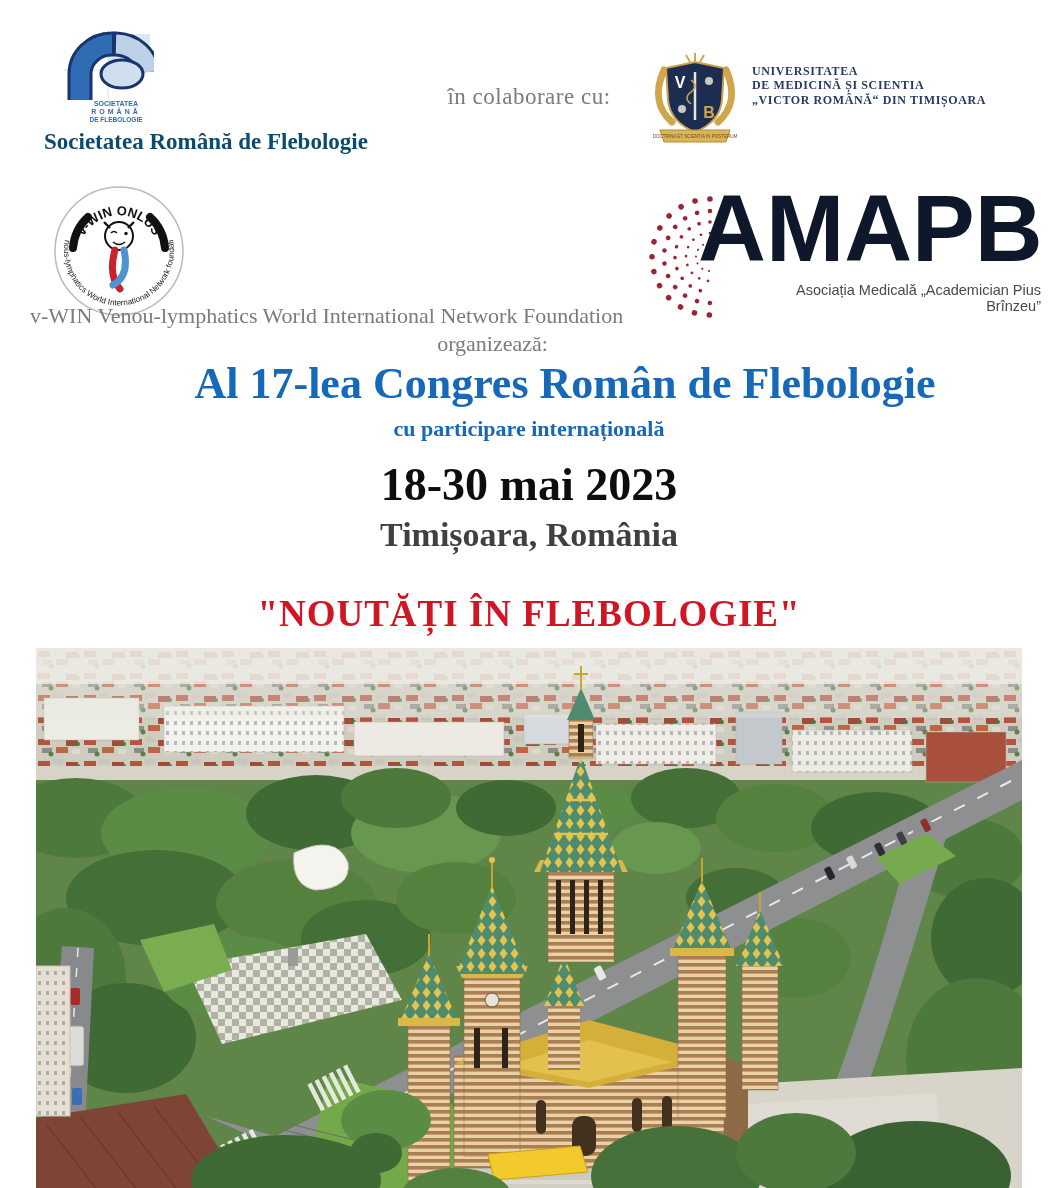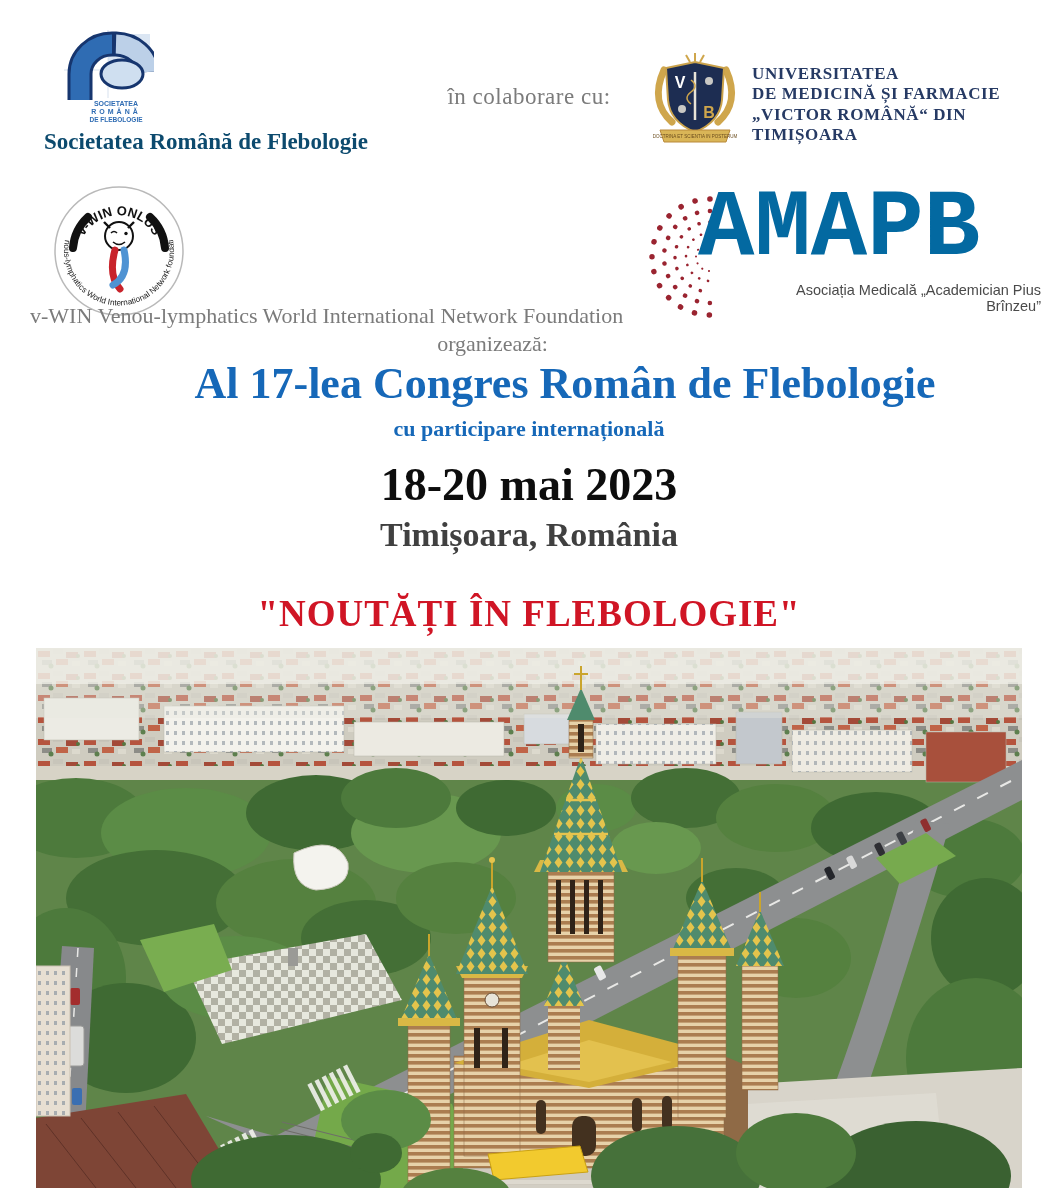--- a/index.html
+++ b/index.html
@@ -3,33 +3,33 @@
 <meta charset="utf-8">
 <style>
   html,body{margin:0;padding:0;background:#ffffff;}
   .poster{position:relative;width:1058px;height:1188px;background:#fff;overflow:hidden;
           font-family:"Liberation Serif",serif;}
   .abs{position:absolute;}
   .center{left:0;width:1058px;text-align:center;}
   .gray{color:#7b7b7b;}
   .collab{top:84px;font-size:23px;letter-spacing:.5px;}
   .srf-name{top:129px;left:44px;font-size:23px;font-weight:bold;color:#0c4a6e;}
-  .umf-text{top:64px;left:752px;color:#263a64;font-weight:bold;font-size:17px;
+  .umf-text{top:64px;left:752px;color:#263a64;font-weight:bold;font-size:12px;
             line-height:1.2;letter-spacing:.6px;}
   .vwin-name{top:303px;left:30px;font-size:22px;}
   .organizeaza{top:331px;left:0;width:985px;text-align:center;font-size:22px;}
   .title-main{top:360px;font-size:44px;font-weight:bold;color:#1668b8;line-height:1.1;padding-left:36px;}
   .title-sub{top:416px;font-size:22px;font-weight:bold;color:#1668b8;}
   .date-line{top:458px;font-size:46px;font-weight:bold;color:#0d0d0d;}
   .city-line{top:516px;font-size:34px;font-weight:bold;color:#404040;}
   .theme-line{top:592px;font-size:37px;font-weight:bold;color:#d01525;letter-spacing:1px;}
   .amapb{top:190px;left:643px;width:400px;height:132px;}
   .amapb-dots{position:absolute;left:0;top:0;}
-  .amapb-word{position:absolute;left:55px;top:-8px;font-family:Liberation Mono, monospace;
-              font-weight:bold;font-size:94px;line-height:1;color:#0369a1;letter-spacing:0px;}
+  .amapb-word{position:absolute;left:55px;top:-8px;font-family:Liberation Sans, sans-serif;
+              font-weight:bold;font-size:94px;line-height:1;color:#0f172a;letter-spacing:0px;}
   .amapb-tag{position:absolute;left:130px;top:92px;width:268px;text-align:right;
              font-family:"Liberation Sans",sans-serif;font-size:14.5px;color:#4a4a4a;}
   svg text{font-family:"Liberation Sans",sans-serif;}
   .photo{top:648px;left:36px;}
 </style>
 </head>
 <body>
 
 <div class="poster">
 
@@ -61,21 +61,21 @@
     <circle cx="57" cy="29" r="4" fill="#e8e4d8" opacity="0.85"></circle>
     <circle cx="30" cy="57" r="4" fill="#e8e4d8" opacity="0.85"></circle>
     <text x="28" y="36" text-anchor="middle" font-size="16" font-weight="bold" fill="#ffffff" font-family="Liberation Serif,serif">V</text>
     <text x="57" y="66" text-anchor="middle" font-size="16" font-weight="bold" fill="#cfa64c" font-family="Liberation Serif,serif">B</text>
     <path d="M8,78 L78,78 L74,90 L12,90 Z" fill="#d9b557" stroke="#b9893a"></path>
     <text x="43" y="86" text-anchor="middle" font-size="4.5" fill="#6b4d1e">DOCTRINA ET SCIENTIA IN POSTERUM</text>
   </svg>
 
   <div class="abs umf-text">
     <div>UNIVERSITATEA</div>
-    <div>DE MEDICINĂ ȘI FARMACIE</div>
+    <div>DE MEDICINĂ ȘI SCIENTIA</div>
     <div>„VICTOR ROMÂNĂ“ DIN TIMIȘOARA</div>
   </div>
 
   <div class="abs srf-name">Societatea Română de Flebologie</div>
 
   <svg class="abs" style="top:184px;left:52px" width="134" height="134" viewBox="0 0 134 134">
     <circle cx="67" cy="67" r="64" fill="#ffffff" stroke="#b9b9b9" stroke-width="1.5"></circle>
     <defs>
       <path id="vwinArcTop" d="M30,56 A40,40 0 0 1 104,56" fill="none"></path>
       <path id="vwinArcBot" d="M13,56 A55,55 0 1 0 121,56" fill="none"></path>
@@ -111,21 +111,21 @@
     <div class="amapb-word">AMAPB</div>
     <div class="amapb-tag">Asociația Medicală „Academician Pius Brînzeu”</div>
   </div>
 
   <div class="abs gray organizeaza">organizează:</div>
 
   <div class="abs gray vwin-name">v-WIN Venou-lymphatics World International Network Foundation</div>
 
   <div class="abs center title-main">Al 17-lea Congres Român de Flebologie</div>
   <div class="abs center title-sub">cu participare internațională</div>
-  <div class="abs center date-line">18-20 mai 2023</div>
+  <div class="abs center date-line">18-30 mai 2023</div>
   <div class="abs center city-line">Timișoara, România</div>
   <div class="abs center theme-line">"NOUTĂȚI ÎN FLEBOLOGIE"</div>
 
   <svg class="abs photo" width="986" height="540" viewBox="0 0 986 540" role="img" aria-label="Aerial view of the Timișoara Metropolitan Orthodox Cathedral with green patterned spires, surrounded by park trees, roads with crosswalks and the city skyline">
     <defs>
       <pattern id="pRoof" width="46" height="22" patternUnits="userSpaceOnUse">
         <rect width="46" height="22" fill="#cfccc0"></rect>
         <rect x="2" y="3" width="12" height="6" fill="#b5543e"></rect>
         <rect x="17" y="1" width="10" height="5" fill="#c8c5ba"></rect>
         <rect x="30" y="4" width="12" height="6" fill="#a34a38"></rect>

